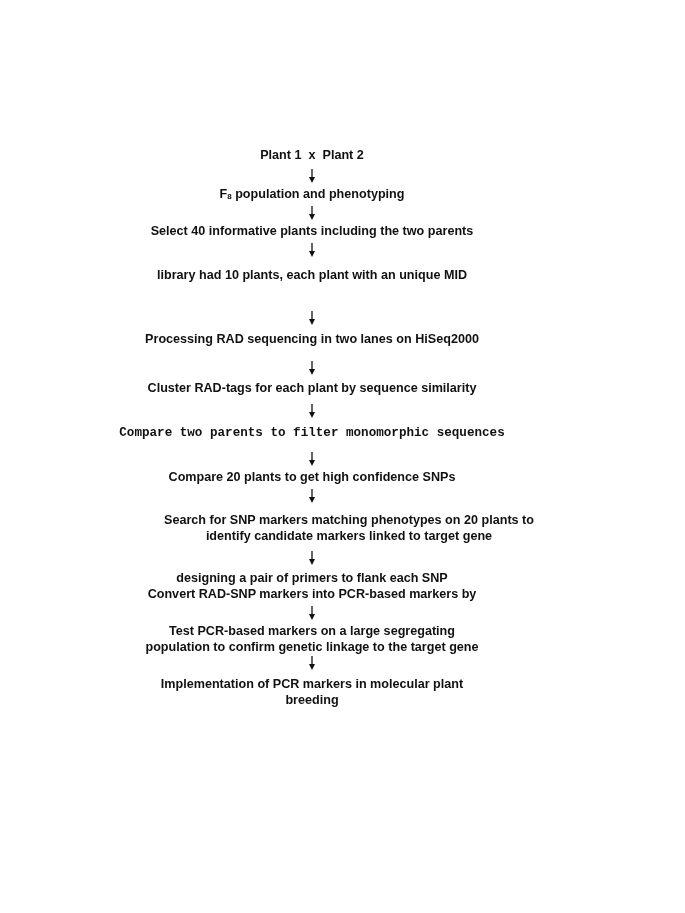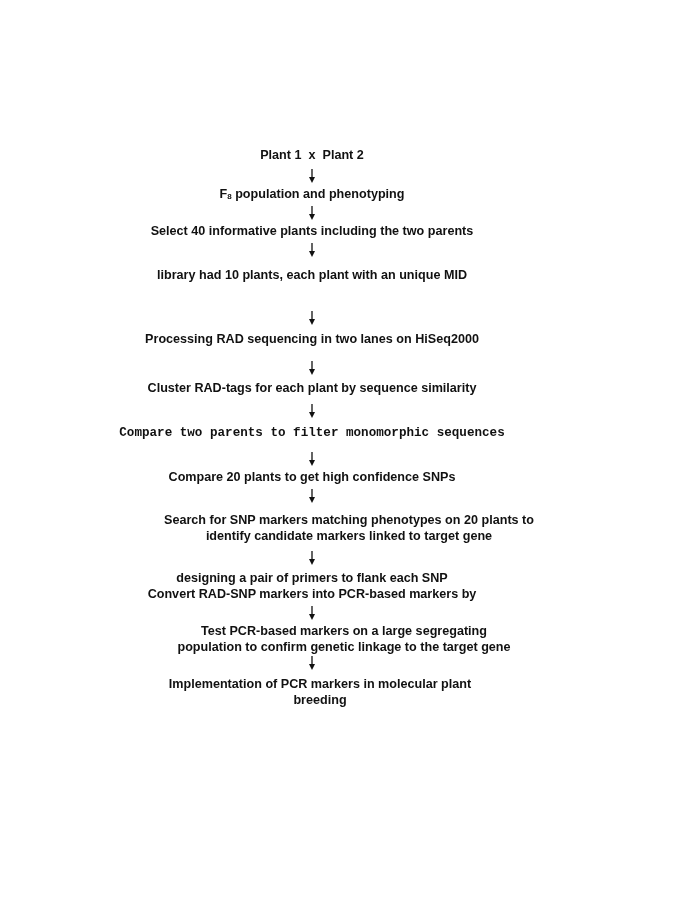--- a/index.html
+++ b/index.html
@@ -136,29 +136,29 @@
     <div>designing a pair of primers to flank each SNP</div>
     <div>Convert RAD-SNP markers into PCR-based markers by</div>
   </div>
   <div class="arrow" style="top:606px;">
     <svg width="10" height="14" viewBox="0 0 10 14">
         <line x1="5" y1="0" x2="5" y2="10" stroke="#111" stroke-width="1.3"></line>
         <polygon points="2,8 8,8 5,14" fill="#111"></polygon>
       </svg>
   </div>
 
-  <div class="step" style="top:623px;padding-left:32px;">
+  <div class="step" style="top:623px;">
     <div>Test PCR-based markers on a large segregating</div>
     <div>population to confirm genetic linkage to the target gene</div>
   </div>
   <div class="arrow" style="top:656px;">
     <svg width="10" height="14" viewBox="0 0 10 14">
         <line x1="5" y1="0" x2="5" y2="10" stroke="#111" stroke-width="1.3"></line>
         <polygon points="2,8 8,8 5,14" fill="#111"></polygon>
       </svg>
   </div>
 
-  <div class="step" style="top:676px;padding-left:8px;">
+  <div class="step" style="top:676px;">
     <div>Implementation of PCR markers in molecular plant</div>
     <div>breeding</div>
   </div>
 
 </div>
 
 </body></html>

